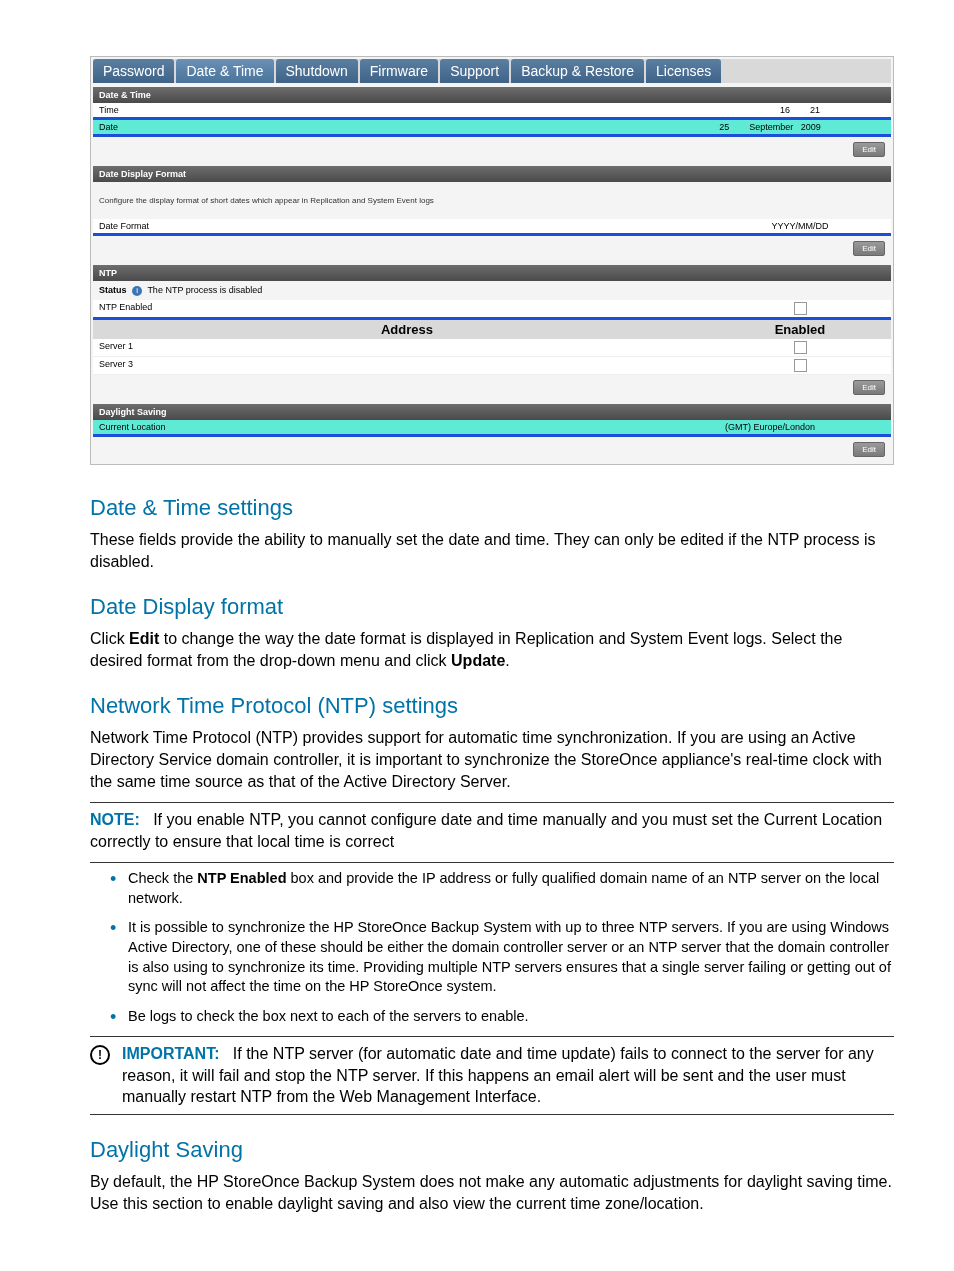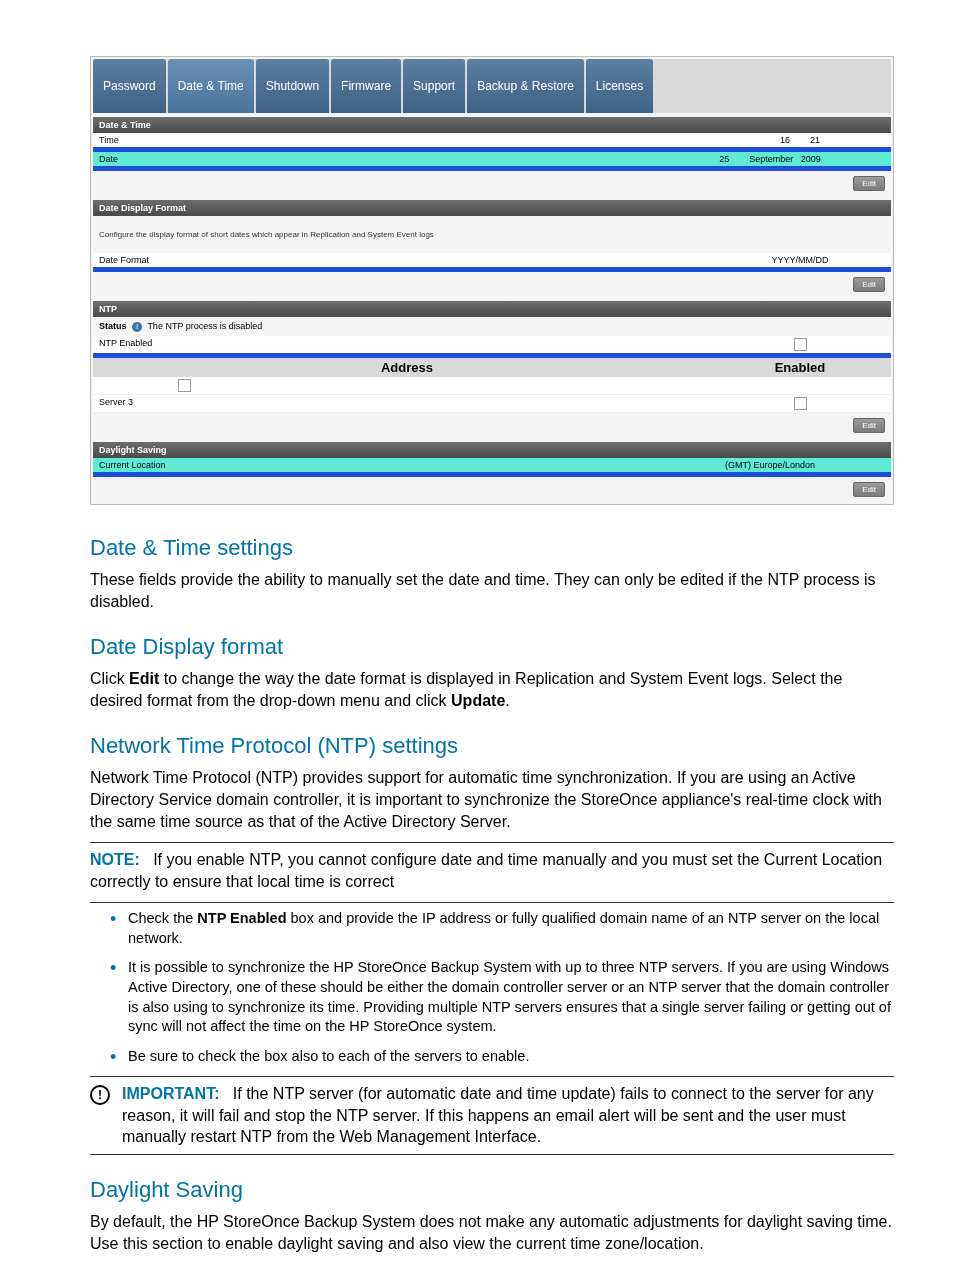--- a/index.html
+++ b/index.html
@@ -1,22 +1,22 @@
 <!DOCTYPE html>
 <html><head>
 <meta charset="utf-8">
 <style>
 body { margin:0; padding:0; font-family:Arial,Helvetica,sans-serif; background:#fff; width:954px; }
 .page { padding:56px 60px 40px 90px; }
 .screenshot { border:1px solid #bbb; padding:2px; background:#f4f4f4; margin-bottom:30px; }
 .tab-bar { display:flex; gap:2px; background:#d9d9d9; padding:0; }
-.tab { font-size:12px; padding:20px 10px; background:linear-gradient(#5b7fa1,#3f6388); color:#fff; border-radius:3px 3px 0 0;text-align:center; }
+.tab { font-size:14px; padding:4px 10px; background:linear-gradient(#5b7fa1,#3f6388); color:#fff; border-radius:3px 3px 0 0;text-align:center; }
 .tab.active { background:linear-gradient(#6a90b5,#4a749b); }
 .section-header { background:linear-gradient(#6d6d6d,#4a4a4a); color:#fff; font-size:9px; font-weight:bold; padding:3px 6px; margin-top:4px; }
-.field-row { display:flex; font-size:9px; padding:2px 6px; background:#fff; border-bottom:5px solid #1d4ed8; }
+.field-row { display:flex; font-size:9px; padding:2px 6px; background:#fff; border-bottom:3px solid #1d4ed8; }
 .field-row.alt { background:#5eead4; }
 .field-label { flex:0 0 auto; }
 .field-val { margin-left:auto; text-align:center; width:170px; }
 .field-val.wide { width:230px; }
 .edit-btn { font-size:8px; background:linear-gradient(#9a9a9a,#7a7a7a); color:#fff; border:1px solid #666; border-radius:2px; padding:2px 8px; margin:3px 4px 3px auto; display:block; float:right; }
 .btn-row { overflow:hidden; padding:2px 2px 2px 0; }
 .sub-text { font-size:8px; padding:14px 6px; color:#333; }
 .table-header { display:flex; font-size:13px; font-weight:bold; background:#d9d9d9; padding:2px 6px; }
 .th-addr { flex:1; text-align:center; }
 .th-en { width:170px; text-align:center; }
@@ -88,20 +88,21 @@
   </div>
   <div class="field-row">
     <span class="field-label">NTP Enabled</span>
     <span class="field-val"><span class="chk"></span></span>
   </div>
   <div class="table-header">
     <span class="th-addr">Address</span>
     <span class="th-en">Enabled</span>
   </div>
   <div class="table-row">
+        <span class="td1">Server 1</span>
         <span class="td2"><span class="chk"></span></span>
       </div>
   <div class="table-row">
         <span class="td1">Server 3</span>
         <span class="td2"><span class="chk"></span></span>
       </div>
   <div class="btn-row">
         <button class="edit-btn">Edit</button>
       </div>
 
@@ -124,21 +125,21 @@
 <h2 class="blue">Network Time Protocol (NTP) settings</h2>
 <p class="body">Network Time Protocol (NTP) provides support for automatic time synchronization. If you are using an Active Directory Service domain controller, it is important to synchronize the StoreOnce appliance's real-time clock with the same time source as that of the Active Directory Server.</p>
 
 <hr class="thin">
 <p class="body"><span class="note-label">NOTE:</span>&nbsp;&nbsp;&nbsp;<span>If you enable NTP, you cannot configure date and time manually and you must set the Current Location correctly to ensure that local time is correct</span></p>
 <hr class="thin">
 
 <ul class="bullets">
   <li><span>Check the </span><b>NTP Enabled</b><span> box and provide the IP address or fully qualified domain name of an NTP server on the local network.</span></li>
   <li>It is possible to synchronize the HP StoreOnce Backup System with up to three NTP servers. If you are using Windows Active Directory, one of these should be either the domain controller server or an NTP server that the domain controller is also using to synchronize its time. Providing multiple NTP servers ensures that a single server failing or getting out of sync will not affect the time on the HP StoreOnce system.</li>
-  <li>Be sure to check the box also to each of the servers to enable.</li>
+  <li>Be logs to check the box next to each of the servers to enable.</li>
 </ul>
 
 <hr class="thin">
 <div class="important-block">
   <div class="imp-icon">!</div>
   <p class="body" style="margin:0"><span class="imp-label">IMPORTANT:</span>&nbsp;&nbsp;&nbsp;<span>If the NTP server (for automatic date and time update) fails to connect to the server for any reason, it will fail and stop the NTP server. If this happens an email alert will be sent and the user must manually restart NTP from the Web Management Interface.</span></p>
 </div>
 <hr class="thin">
 
 <h2 class="blue">Daylight Saving</h2>

